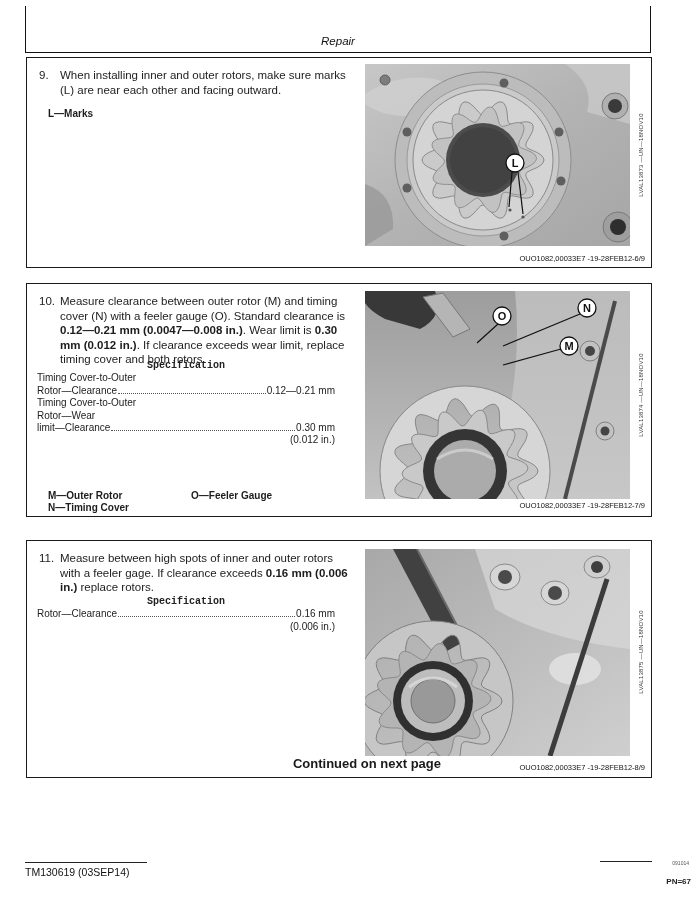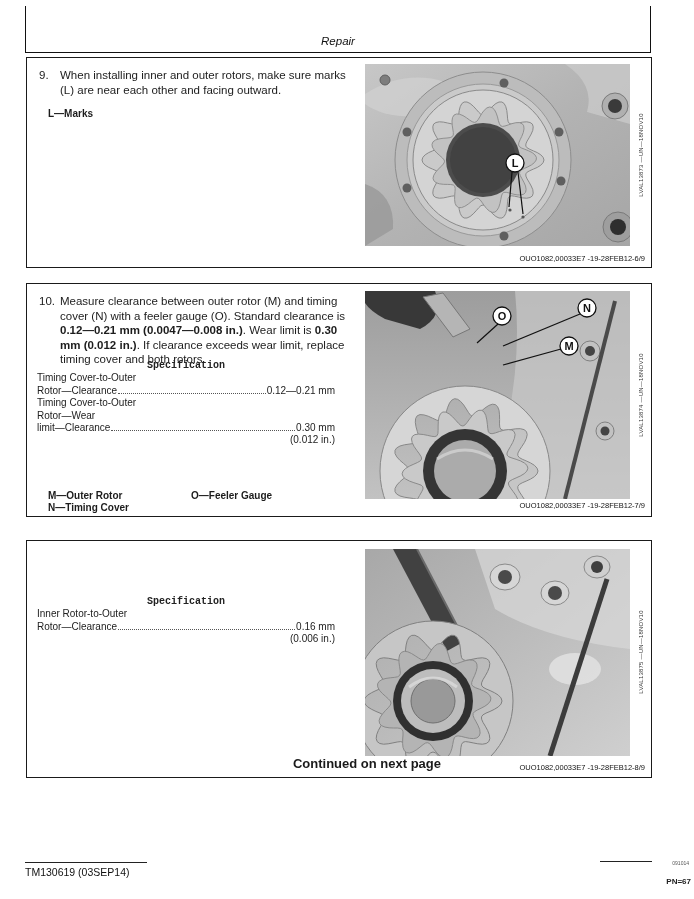--- a/index.html
+++ b/index.html
@@ -188,26 +188,27 @@
           <circle class="callout-circle" cx="204" cy="55" r="9"></circle>
           <text class="callout-letter" x="204" y="59" text-anchor="middle">M</text>
         </g>
       </svg>
     </div>
     <span class="fig-label" style="left:614px;top:111px;">LVAL13874 —UN—18NOV10</span>
     <div class="caption" style="bottom:6px;">OUO1082,00033E7 -19-28FEB12-7/9</div>
   </div>
 
   <div class="panel panel3">
+    <div class="step-para">
+      <span class="step-num">11.</span>
+      <span class="step-text"><span>Measure between high spots of inner and outer rotors with a feeler gage.  If clearance exceeds </span><span class="b">0.16 mm (0.006 in.)</span><span> replace rotors.</span></span>
+    </div>
 
     <div class="spec" style="top:55px;">
       <div class="spec-heading">Specification</div>
-      <div class="spec-row">
-          <span>Inner Rotor-to-Outer</span>
-        </div>
       <div class="spec-row">
         <span>Rotor—Clearance</span>
         <span class="spec-leader"></span>
         <span>0.16 mm</span>
       </div>
       <div class="spec-right">(0.006 in.)</div>
     </div>
 
     <div class="figure" style="top:8px;width:265px;height:207px;">
       <svg width="265" height="207" viewBox="0 0 265 207">

